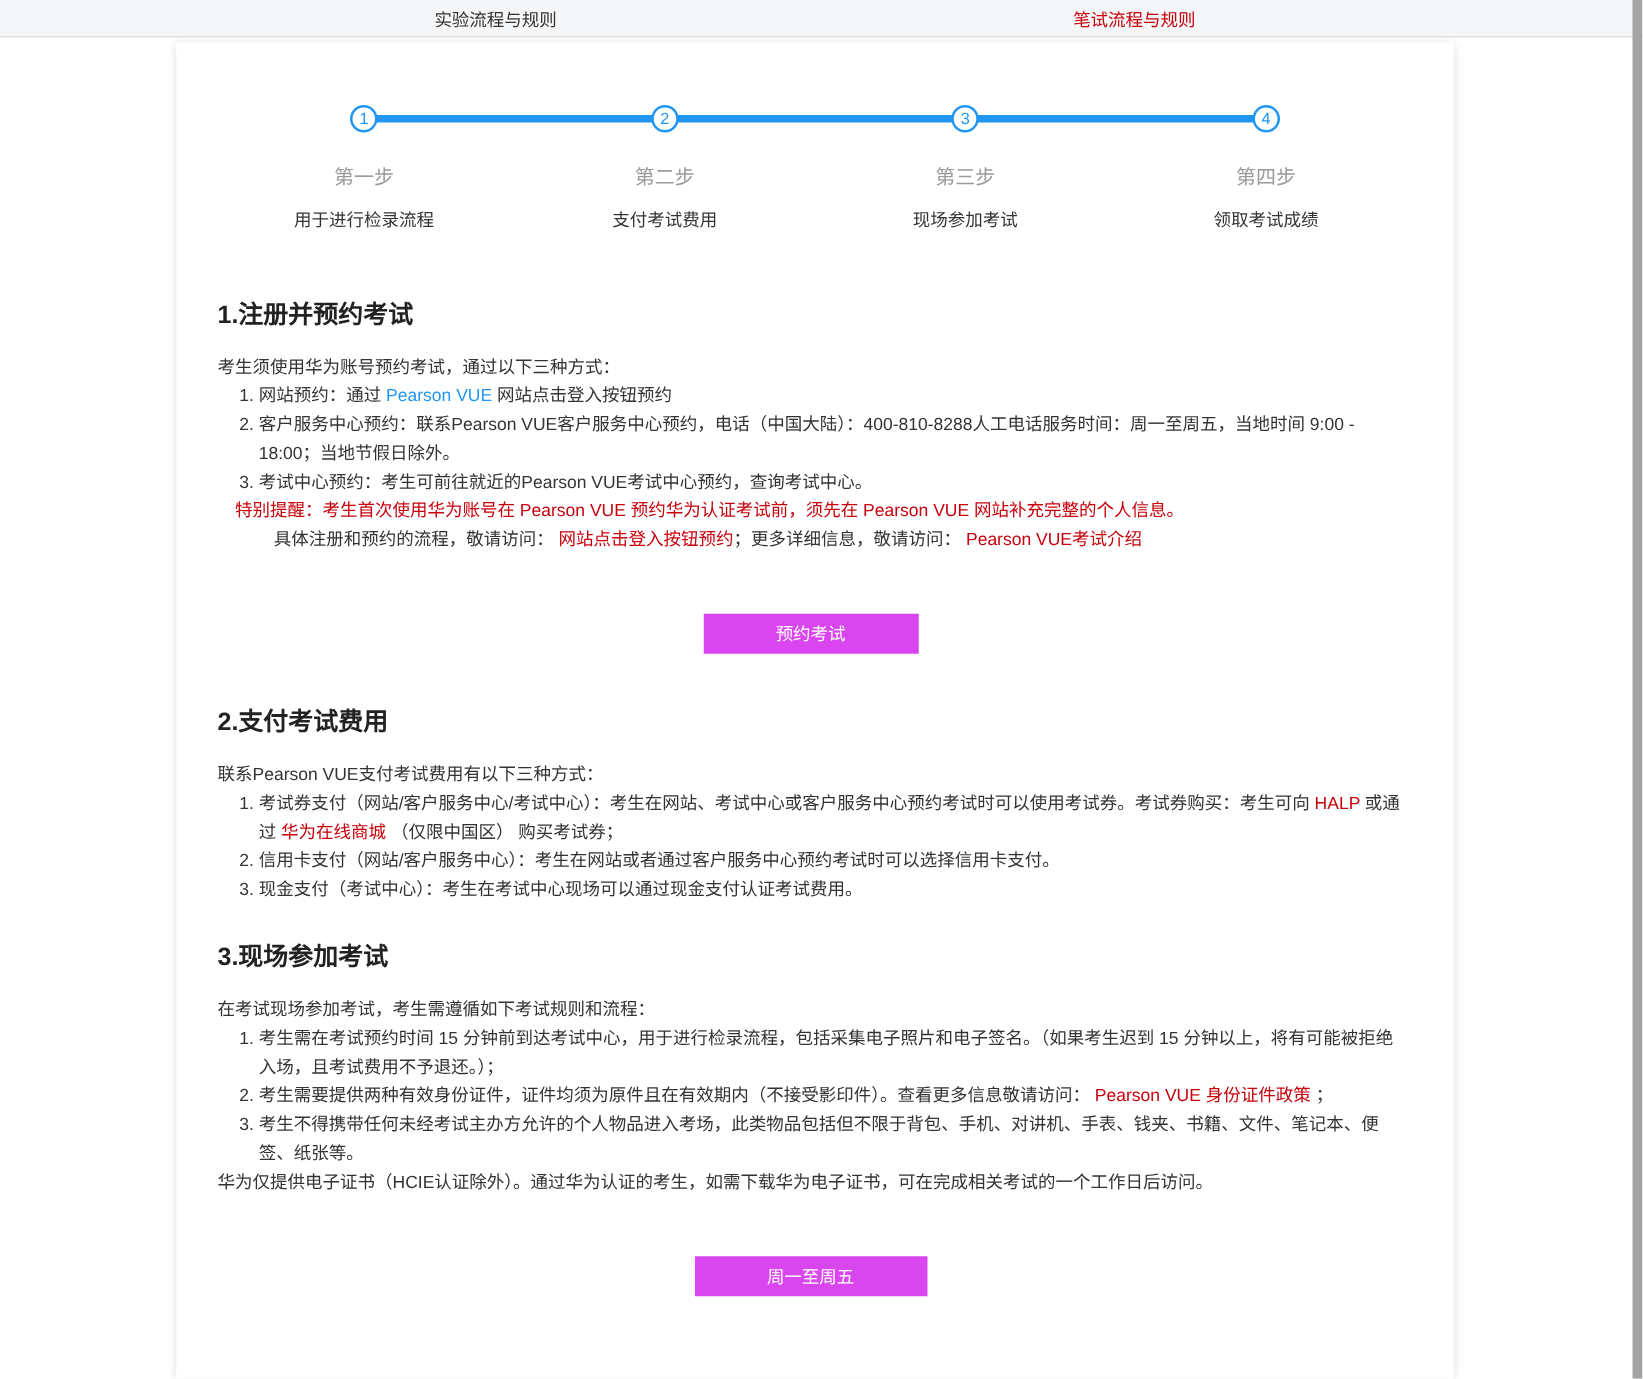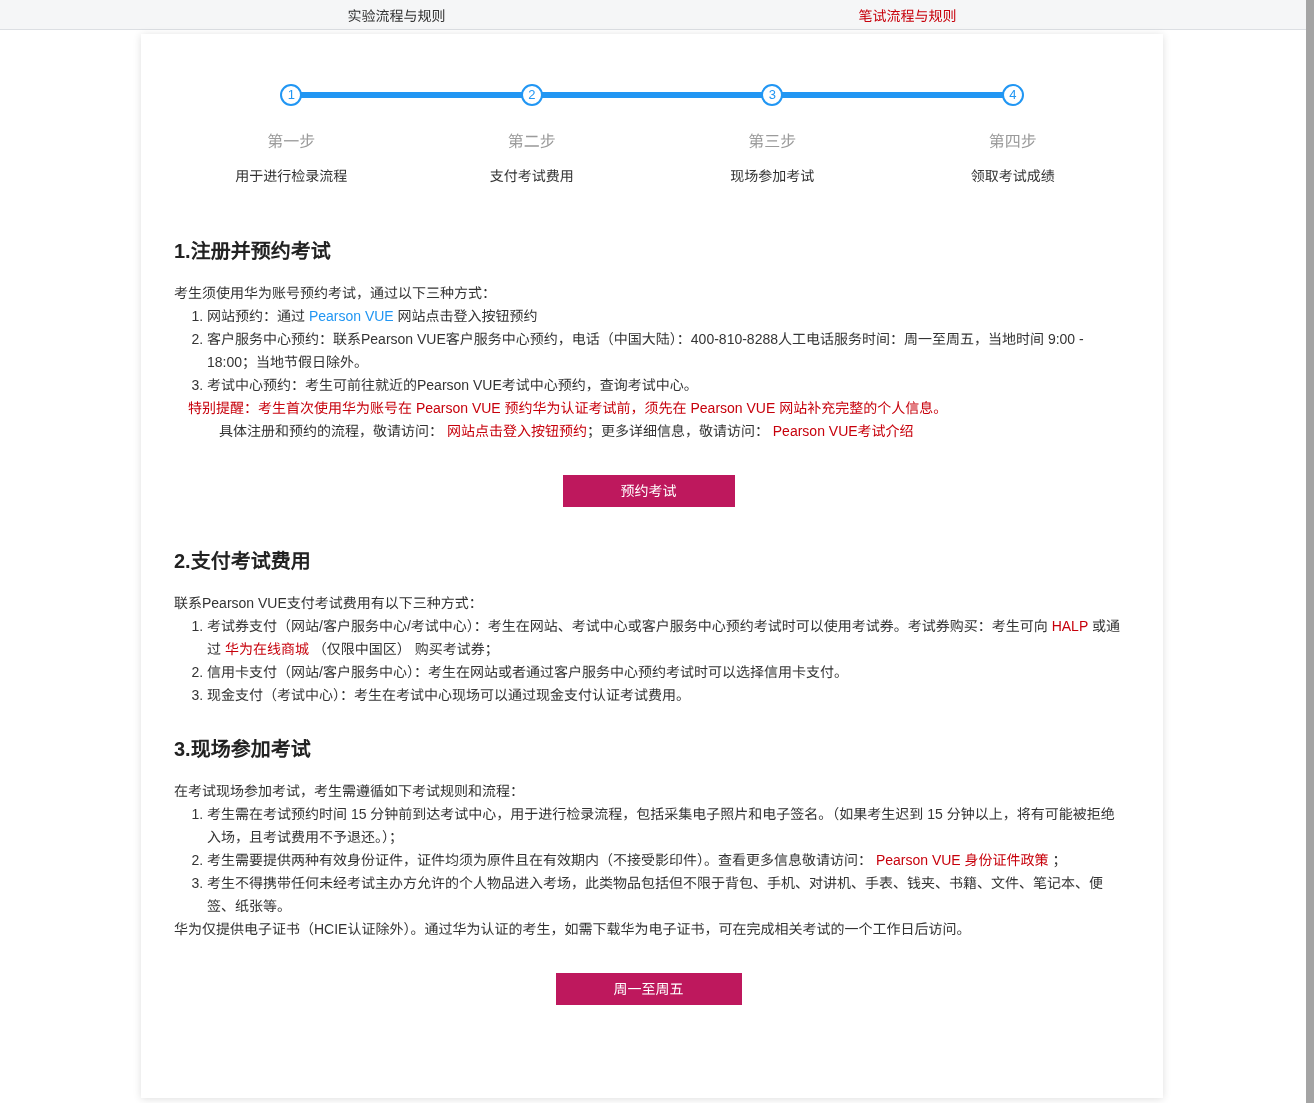--- a/index.html
+++ b/index.html
@@ -44,22 +44,22 @@
   .sections > section:first-of-type .sec-heading { margin-top:0; }
   .content p, .content li { font-size:14px; line-height:23px; color:#333; margin:0; }
   .sec-list { margin:0; padding-left:33px; list-style:decimal; }
   .notes p { margin-left:14px; }
   .notes p:nth-of-type(2) { margin-left:45px; }
   .red-text { color:#c7000b; }
   .lnk { cursor:pointer; }
   .lnk-blue { color:#2196f3; }
   .lnk-red  { color:#c7000b; }
   .btn-row { text-align:center; }
-  .btn { display:inline-block; margin:32px 0 12px; height:32px; line-height:32px;
-         padding:0 58px; background:#be185d; color:#fff; font-size:14px;
+  .btn { display:inline-block; margin:48px 0 12px; height:32px; line-height:32px;
+         padding:0 58px; background:#d946ef; color:#fff; font-size:14px;
          border:none; cursor:pointer; }
 </style>
 </head>
 <body>
 
 <div class="topbar">
   <div class="topbar-inner">
 
       <div class="tab">
         <span>实验流程与规则</span>

